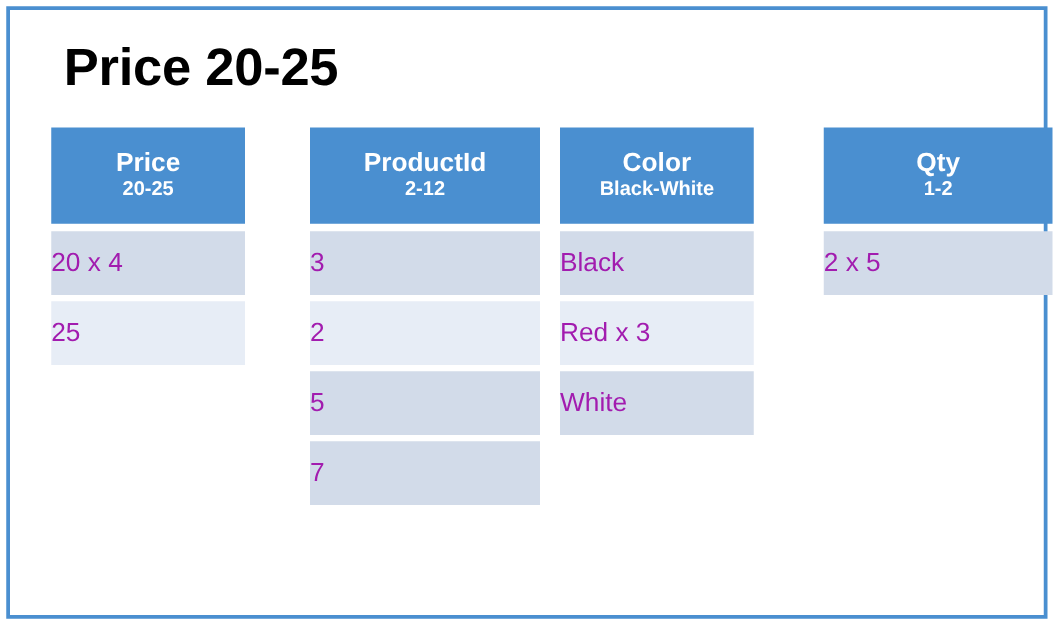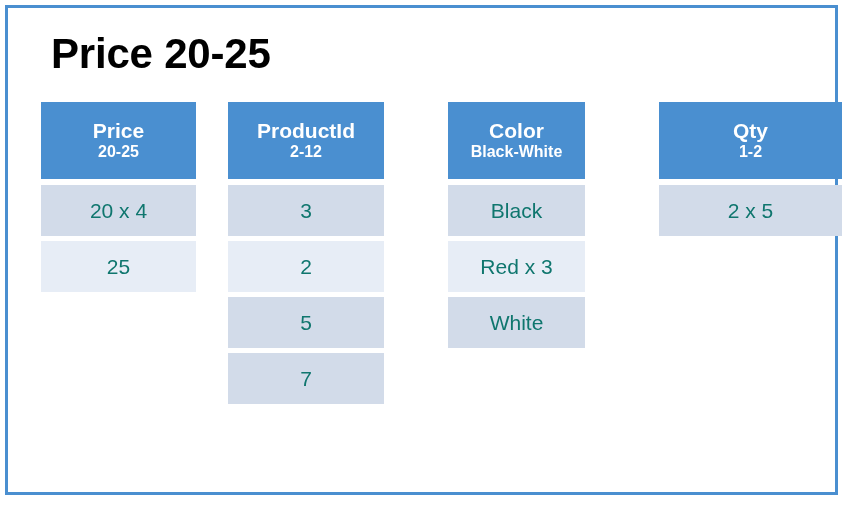--- a/index.html
+++ b/index.html
@@ -66,23 +66,23 @@
   }
   .col-header.small-sub .hl2 {
     font-size: 16px;
   }
   .cells {
     margin-top: 6px;
   }
   .cell {
     height: 51px;
     line-height: 51px;
-    text-align: center;
+    text-align: left;
     font-size: 21px;
-    color: #0f766e;
+    color: #a21caf;
     margin-bottom: 5px;
     box-sizing: border-box;
   }
   .cell.shade-a { background: #d2dbe9; }
   .cell.shade-b { background: #e7edf6; }
 </style>
 </head>
 <body>
 
 <div class="slide">
@@ -91,33 +91,33 @@
       <div class="column" style="left: 33px; width: 155px;">
         <div class="col-header">
           <span class="hl1">Price</span>
           <span class="hl2">20-25</span>
         </div>
         <div class="cells">
           <div class="cell shade-a">20 x 4</div>
           <div class="cell shade-b">25</div>
         </div>
       </div>
-      <div class="column" style="left: 220px; width: 156px;">
+      <div class="column" style="left: 240px; width: 184px;">
         <div class="col-header">
           <span class="hl1">ProductId</span>
           <span class="hl2">2-12</span>
         </div>
         <div class="cells">
           <div class="cell shade-a">3</div>
           <div class="cell shade-b">2</div>
           <div class="cell shade-a">5</div>
           <div class="cell shade-a">7</div>
         </div>
       </div>
-      <div class="column" style="left: 440px; width: 137px;">
+      <div class="column" style="left: 440px; width: 155px;">
         <div class="col-header small-sub">
           <span class="hl1">Color</span>
           <span class="hl2">Black-White</span>
         </div>
         <div class="cells">
           <div class="cell shade-a">Black</div>
           <div class="cell shade-b">Red x 3</div>
           <div class="cell shade-a">White</div>
         </div>
       </div>

